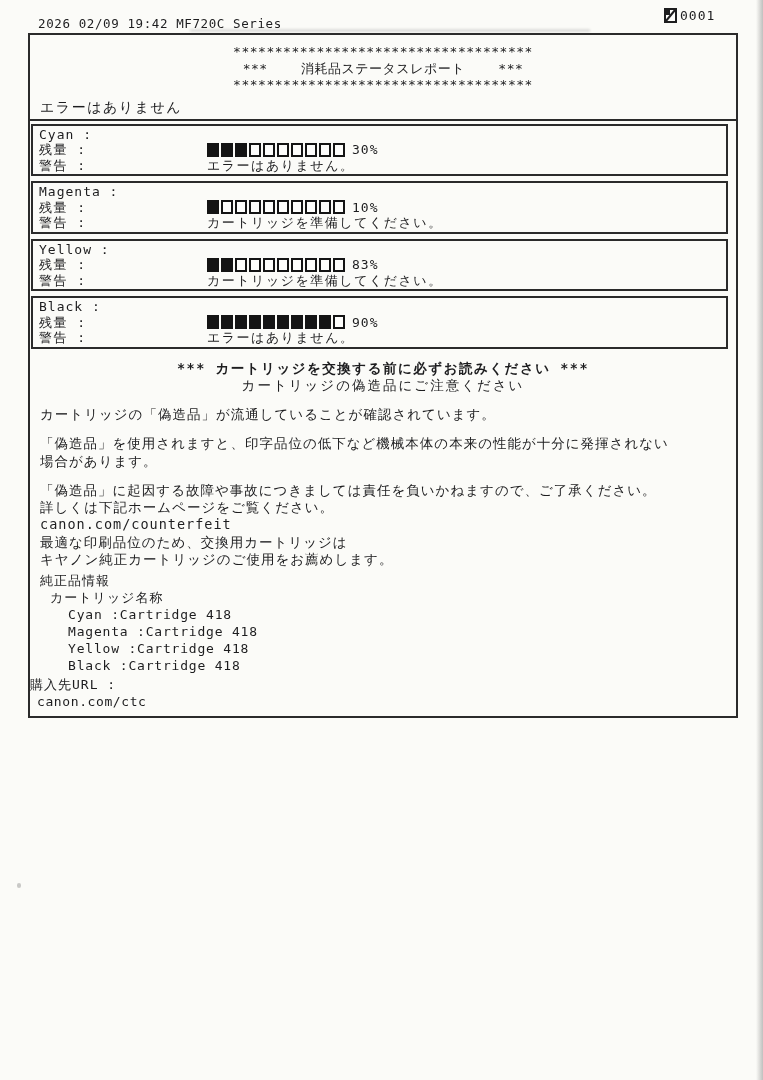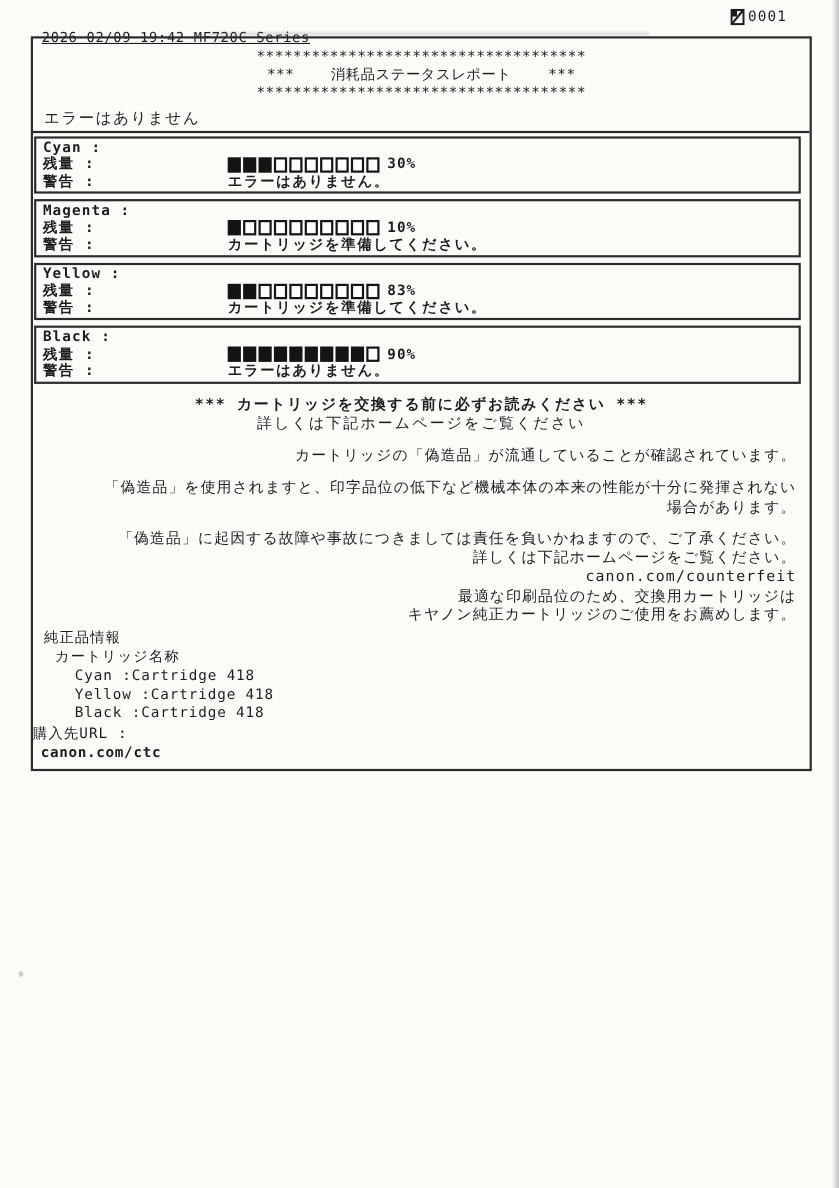--- a/index.html
+++ b/index.html
@@ -2,55 +2,55 @@
 <html><head>
 <meta charset="utf-8">
 <style>
   html,body{margin:0;padding:0;}
   body{
     width:763px;height:1080px;position:relative;overflow:hidden;
     background:#fbfbf8;
     font-family:"DejaVu Sans Mono","Liberation Mono",monospace;
     color:#1d1d1f;
   }
-  .scan-header{position:absolute;top:26px;left:38px;font-size:12.5px;letter-spacing:.6px;white-space:pre;text-decoration:underline;}
+  .scan-header{position:absolute;top:16px;left:38px;font-size:12.5px;letter-spacing:.6px;white-space:pre;}
   .page-counter{position:absolute;top:8px;left:664px;font-size:13px;display:flex;align-items:center;gap:3px;letter-spacing:1px;}
   .page-counter svg{display:block;}
 
   .report-box{
     position:absolute;top:33px;left:28px;width:710px;box-sizing:border-box;
     border:2px solid #2b2b2b;padding-bottom:6px;
   }
   .title-block{text-align:center;padding-top:9px;font-size:13px;line-height:16.5px;}
   .title-line{white-space:pre;letter-spacing:.5px;}
 
   .section-heading{margin-top:5px;padding:0 0 2px 10px;font-size:14px;letter-spacing:1.5px;border-bottom:2px solid #2b2b2b;}
 
   .cart-box{border:2px solid #2b2b2b;margin:3px 8px 5px 1px;padding:1px 6px;font-size:13px;line-height:15.5px;}
-  .cart-row{display:flex;align-items:center;min-height:15.5px;font-weight:bold;}
+  .cart-row{display:flex;align-items:center;min-height:15.5px;}
   .cart-label{width:168px;flex:none;letter-spacing:1.5px;}
   .cart-name{letter-spacing:1px;}
   .gauge{display:inline-flex;gap:2px;align-items:center;margin-right:7px;}
   .gauge-block{width:12px;height:14px;box-sizing:border-box;}
   .gauge-block.filled{background:#141414;}
   .gauge-block.empty{border:2px solid #141414;background:#fdfdfb;}
   .pct{letter-spacing:1px;}
   .warning-text{letter-spacing:1.5px;}
 
   .notice-heading{text-align:center;margin-top:11px;font-size:13.5px;letter-spacing:1.5px;line-height:17px;font-weight:bold;}
   .notice-subheading{text-align:center;font-size:13.5px;letter-spacing:2px;line-height:17.5px;}
 
-  .para{margin:12px 12px 0 10px;font-size:13.5px;line-height:17.3px;letter-spacing:1px;white-space:pre-wrap;text-align:right;}
+  .para{margin:12px 12px 0 10px;font-size:13.5px;line-height:17.3px;letter-spacing:1px;white-space:pre-wrap;}
 
   .genuine{margin:4px 10px 0 10px;font-size:13px;line-height:17px;letter-spacing:1px;}
   .genuine-sub{padding-left:10px;}
   .genuine-item{padding-left:28px;letter-spacing:.8px;}
 
   .purchase{margin:2px 10px 0 0;font-size:13px;line-height:17px;letter-spacing:1px;}
-  .purchase-url{padding-left:7px;letter-spacing:.6px;font-weight:bold;}
+  .purchase-url{padding-left:7px;letter-spacing:.6px;}
 
   
   .scan-edge-right{position:absolute;top:0;right:0;width:7px;height:1080px;
     background:linear-gradient(to right,rgba(120,120,120,0),rgba(95,95,95,.38));}
   .scan-smudge-top{position:absolute;top:29px;left:190px;width:400px;height:3px;
     background:rgba(125,125,125,.22);filter:blur(1px);}
   .scan-speck{position:absolute;top:883px;left:17px;width:4px;height:5px;
     background:rgba(110,110,110,.35);border-radius:2px;filter:blur(.4px);}
 </style>
 </head>
@@ -177,35 +177,36 @@
         </span>
       <span class="pct">90%</span>
     </div>
     <div class="cart-row">
       <span class="cart-label">警告 :</span>
       <span class="warning-text">エラーはありません。</span>
     </div>
   </div>
 
   <div class="notice-heading">***  カートリッジを交換する前に必ずお読みください ***</div>
-  <div class="notice-subheading">詳しくは下記ホームページをご覧ください</div>
+  <div class="notice-subheading">カートリッジの偽造品にご注意ください</div>
 
   <div class="para">カートリッジの「偽造品」が流通していることが確認されています。</div>
   <div class="para">「偽造品」を使用されますと、印字品位の低下など機械本体の本来の性能が十分に発揮されない
 場合があります。</div>
   <div class="para">「偽造品」に起因する故障や事故につきましては責任を負いかねますので、ご了承ください。
 詳しくは下記ホームページをご覧ください。
 canon.com/counterfeit
 最適な印刷品位のため、交換用カートリッジは
 キヤノン純正カートリッジのご使用をお薦めします。</div>
 
   <div class="genuine">
     <div>純正品情報</div>
     <div class="genuine-sub">カートリッジ名称</div>
     <div class="genuine-item">Cyan :Cartridge 418</div>
+    <div class="genuine-item">Magenta :Cartridge 418</div>
     <div class="genuine-item">Yellow :Cartridge 418</div>
     <div class="genuine-item">Black :Cartridge 418</div>
   </div>
 
   <div class="purchase">
     <div>購入先URL :</div>
     <div class="purchase-url">canon.com/ctc</div>
   </div>
 
 </div>

